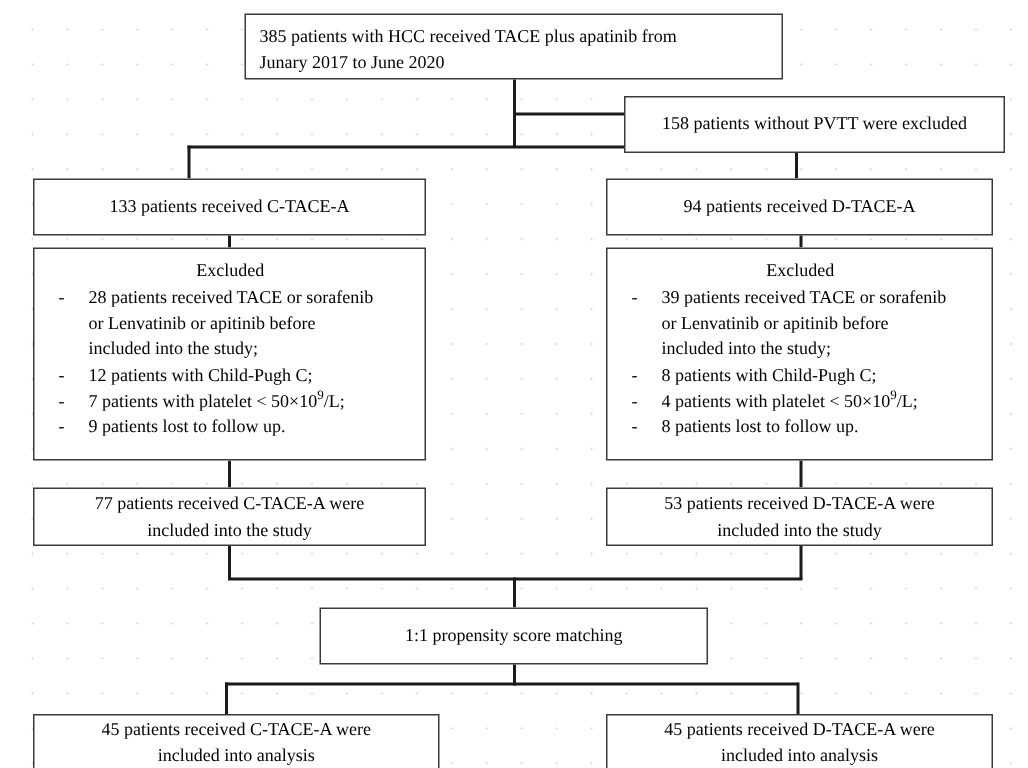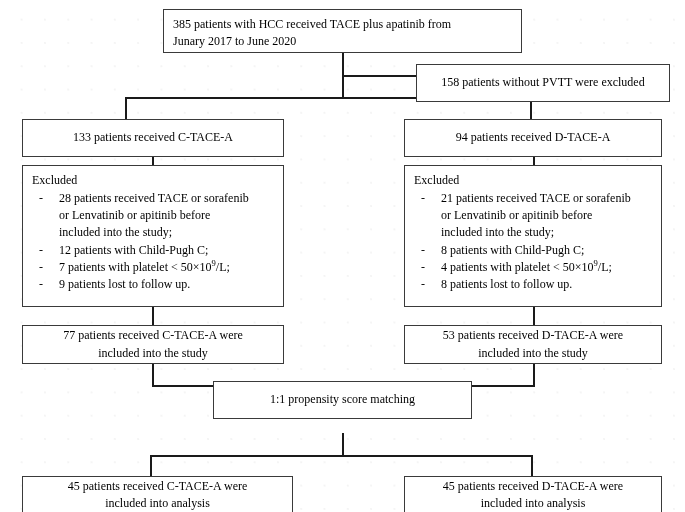--- a/index.html
+++ b/index.html
@@ -37,20 +37,21 @@
     text-align: center;
     padding: 18px 6px;
   }
   .box.left {
     padding: 6px 8px 6px 9px;
     text-align: left;
   }
   .excl-title {
     margin: 0 0 1px 0;
     display: block;
+    text-align: center;
   }
   .excl-list {
     list-style: none;
     margin: 0;
     padding: 0;
   }
   .excl-list li {
     position: relative;
     padding-left: 27px;
     margin: 0;
@@ -143,21 +144,21 @@
         <span>9 patients lost to follow up.</span>
       </li>
     </ul>
   </div>
 
   <div class="box left" style="left:404px; top:165px; width:258px; height:142px;">
     <span class="excl-title">Excluded</span>
     <ul class="excl-list">
       <li>
         <span class="dash">-</span>
-        <span>21 patients received TACE or sorafenib</span><br>
+        <span>39 patients received TACE or sorafenib</span><br>
         <span>or Lenvatinib or apitinib before</span><br>
         <span>included into the study;</span>
       </li>
       <li>
         <span class="dash">-</span>
         <span>8 patients with Child-Pugh C;</span>
       </li>
       <li>
         <span class="dash">-</span>
         <span>4 patients with platelet &lt; 50×10</span><sup>9</sup><span>/L;</span>
@@ -172,21 +173,21 @@
   <div class="box center" style="left:22px; top:325px; width:262px; height:39px; flex-direction:column;">
     <div>77 patients received C-TACE-A were</div>
     <div>included into the study</div>
   </div>
 
   <div class="box center" style="left:404px; top:325px; width:258px; height:39px; flex-direction:column;">
     <div>53 patients received D-TACE-A were</div>
     <div>included into the study</div>
   </div>
 
-  <div class="box center" style="left:213px; top:381px; width:259px; height:28px;">
+  <div class="box center" style="left:213px; top:405px; width:259px; height:28px;">
     <span>1:1 propensity score matching</span>
   </div>
 
   <div class="box center" style="left:22px; top:476px; width:271px; height:36px; flex-direction:column;">
     <div>45 patients received C-TACE-A were</div>
     <div>included into analysis</div>
   </div>
 
   <div class="box center" style="left:404px; top:476px; width:258px; height:24px; flex-direction:column;">
     <div>45 patients received D-TACE-A were</div>

